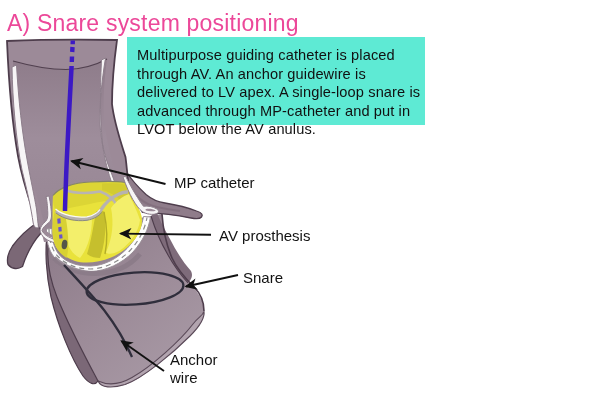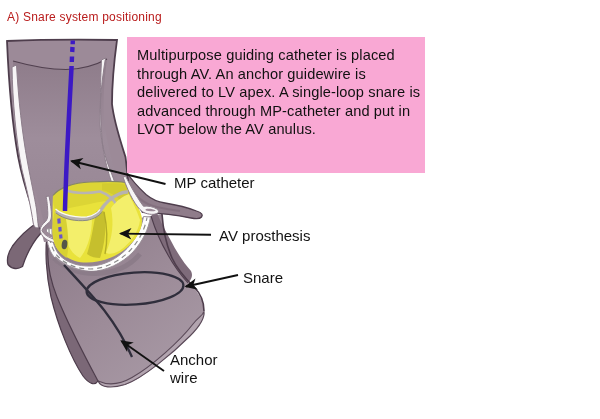--- a/index.html
+++ b/index.html
@@ -1,19 +1,19 @@
 <!DOCTYPE html>
 <html><head>
 <meta charset="utf-8">
 <style>
   html,body{margin:0;padding:0;}
   body{width:600px;height:419px;position:relative;background:#fff;overflow:hidden;
        font-family:"Liberation Sans",sans-serif;}
-  .title{position:absolute;left:7px;top:9.5px;font-size:12px;letter-spacing:0.2px;color:#b91c1c;}
-  .box{position:absolute;left:127px;top:37px;width:298px;height:136px;background:#f9a8d4;}
+  .title{position:absolute;left:7px;top:9.5px;font-size:23px;letter-spacing:0.2px;color:#ec4899;}
+  .box{position:absolute;left:127px;top:37px;width:298px;height:88px;background:#5eead4;}
   .box .txt{position:absolute;left:10px;top:9px;font-size:14.6px;letter-spacing:0.12px;line-height:18.5px;color:#111;}
   svg{position:absolute;left:0;top:0;}
 </style>
 </head>
 <body>
 <div class="title">A) Snare system positioning</div>
 <svg width="600" height="419" viewBox="0 0 600 419">
   <defs>
     <linearGradient id="lumen" x1="0" y1="0" x2="0" y2="1">
       <stop offset="0" stop-color="#8e7c8a"></stop>

